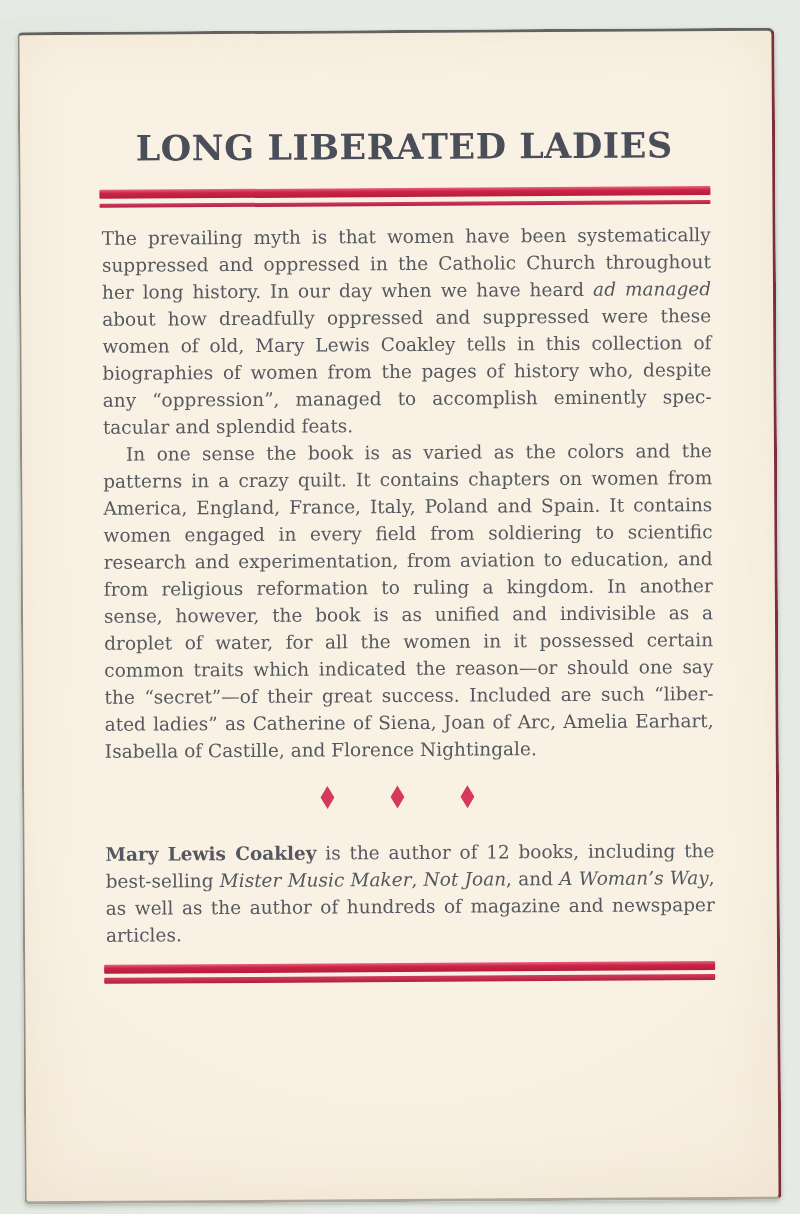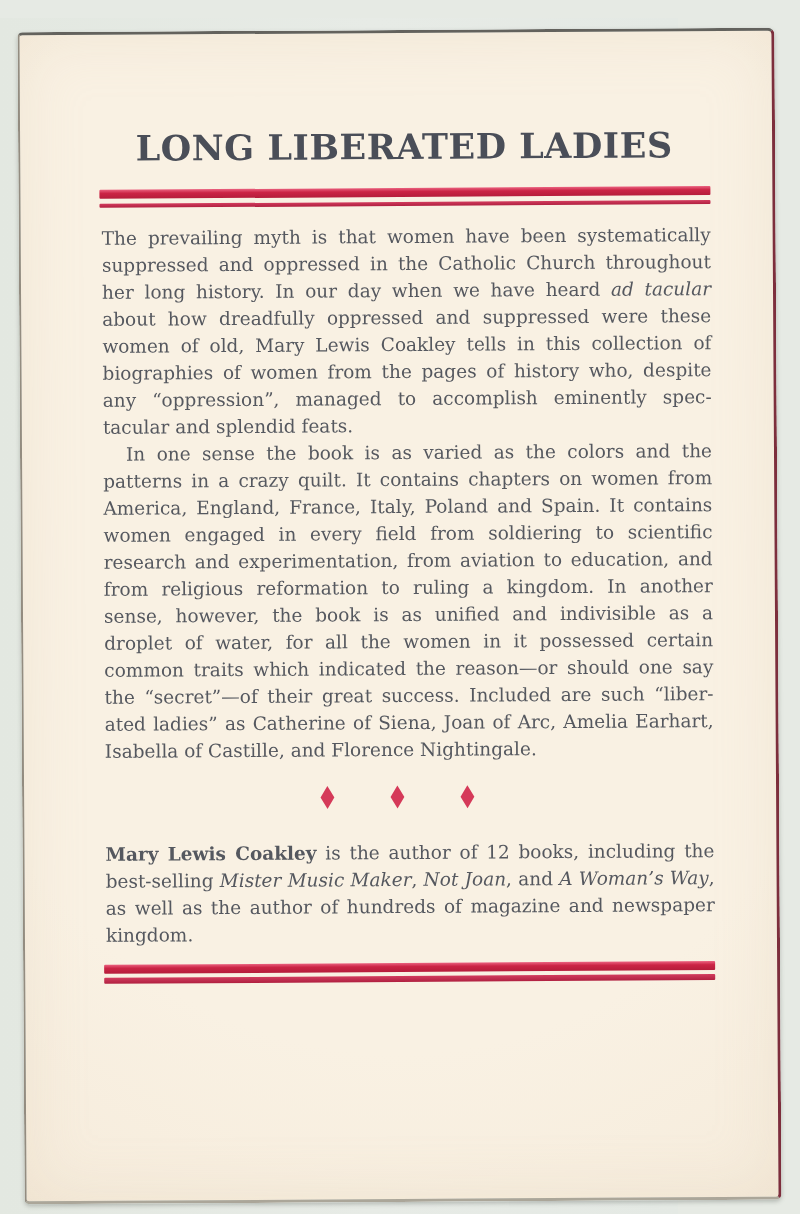--- a/index.html
+++ b/index.html
@@ -129,21 +129,21 @@
 
     <div class="rules rules-top">
       <div class="rule-thick"></div>
       <div class="rule-thin"></div>
     </div>
 
     <div class="body-text">
       <div>
           <div class="tline"><span>The prevailing myth is that women have been systematically</span></div>
           <div class="tline"><span>suppressed and oppressed in the Catholic Church throughout</span></div>
-          <div class="tline"><span>her long history. In our day when we have heard </span><span class="it">ad tacular</span></div>
+          <div class="tline"><span>her long history. In our day when we have heard </span><span class="it">ad managed</span></div>
           <div class="tline"><span>about how dreadfully oppressed and suppressed were these</span></div>
           <div class="tline"><span>women of old, Mary Lewis Coakley tells in this collection of</span></div>
           <div class="tline"><span>biographies of women from the pages of history who, despite</span></div>
           <div class="tline"><span>any “oppression”, managed to accomplish eminently spec-</span></div>
           <div class="tline tlast"><span>tacular and splendid feats.</span></div>
         </div>
       <div>
           <div class="tline tindent"><span>In one sense the book is as varied as the colors and the</span></div>
           <div class="tline"><span>patterns in a crazy quilt. It contains chapters on women from</span></div>
           <div class="tline"><span>America, England, France, Italy, Poland and Spain. It contains</span></div>
@@ -162,21 +162,21 @@
     <div class="diamonds">
       <span class="diamond">♦</span>
       <span class="diamond">♦</span>
       <span class="diamond">♦</span>
     </div>
 
     <div class="author-note">
         <div class="tline"><span class="bd">Mary Lewis Coakley</span><span> is the author of 12 books, including the</span></div>
         <div class="tline"><span>best-selling </span><span class="it">Mister Music Maker</span><span>, </span><span class="it">Not Joan</span><span>, and </span><span class="it">A Woman’s Way</span><span>,</span></div>
         <div class="tline"><span>as well as the author of hundreds of magazine and newspaper</span></div>
-        <div class="tline tlast"><span>kingdom.</span></div>
+        <div class="tline tlast"><span>articles.</span></div>
       </div>
 
     <div class="rules rules-bottom">
       <div class="rule-thick"></div>
       <div class="rule-thin"></div>
     </div>
 
   </div>
 </div>
 

